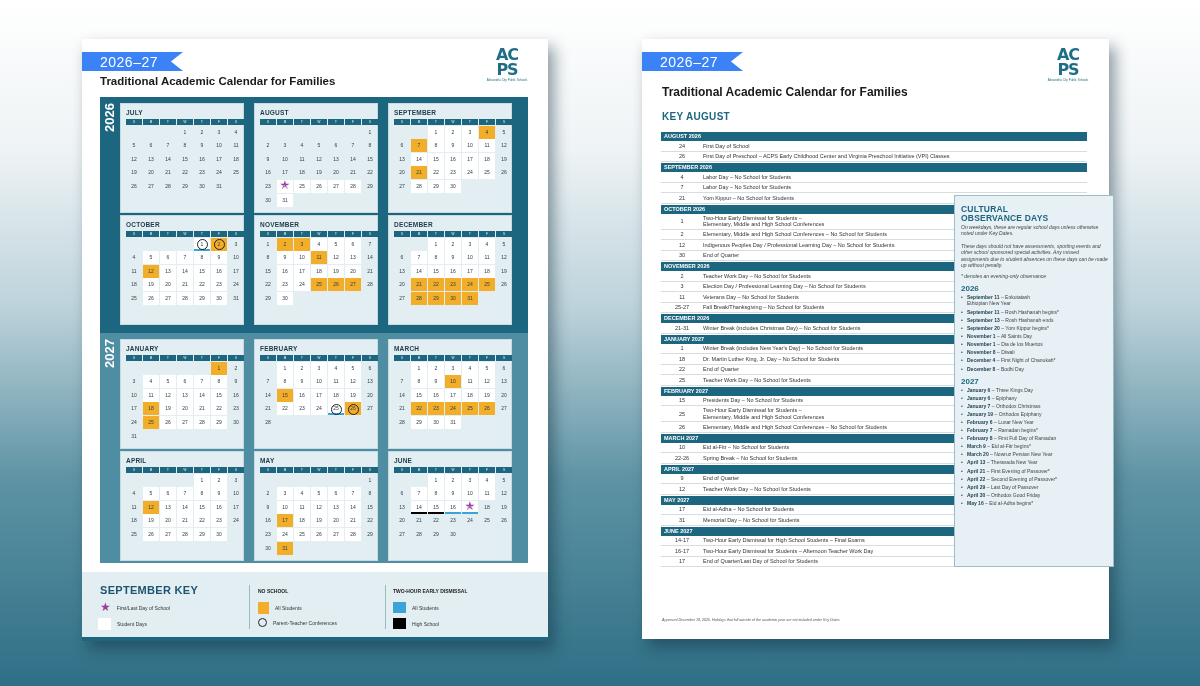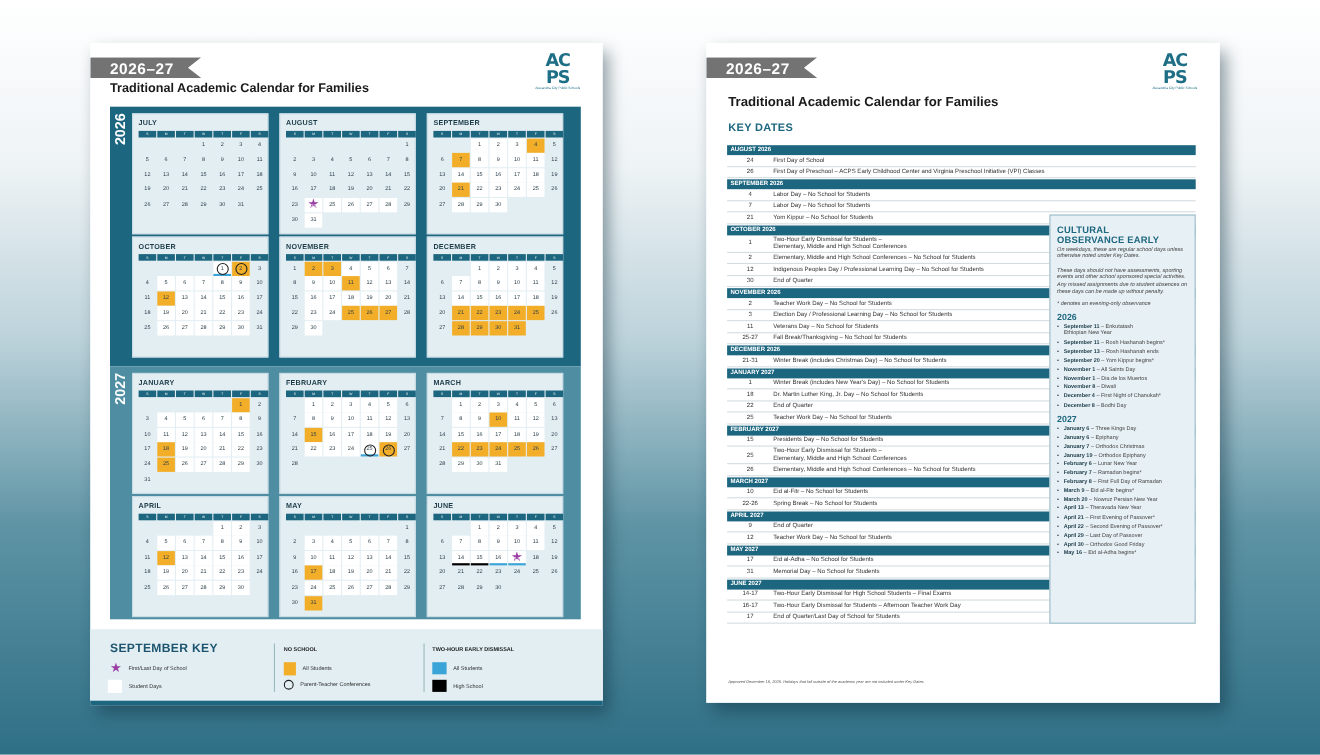--- a/index.html
+++ b/index.html
@@ -12,22 +12,22 @@
   .page {
     position: absolute;
     background: #ffffff;
     box-shadow: 6px 8px 14px rgba(10,40,55,0.45);
   }
   #page-left { left: 82px; top: 39px; width: 466px; height: 602px; }
   #page-right { left: 642px; top: 39px; width: 467px; height: 600px; }
 
   .year-ribbon {
     position: absolute; left: 0; top: 13px; height: 19px;
-    background: #737373; color: #fff;
-    font-weight: bold; font-size: 14px; letter-spacing: 0.5px;
+    background: #3b82f6; color: #fff;
+    font-weight: normal; font-size: 14px; letter-spacing: 0.5px;
     padding: 1px 18px 0 18px; line-height: 18px;
     clip-path: polygon(0 0, 100% 0, 88% 50%, 100% 100%, 0 100%);
     width: 101px;
   }
   .doc-title {
     position: absolute; font-weight: bold; color: #1a1a1a; font-size: 11.5px;
   }
   #page-left .doc-title { left: 18px; top: 36px; }
   #page-right .doc-title { left: 20px; top: 46px; font-size: 12px; }
 
@@ -100,21 +100,21 @@
   .kd-table { position: absolute; left: 19px; top: 92px; width: 426px; }
   .kd-section-head {
     background: #1d6680; color: #fff; font-size: 5.5px; font-weight: bold; height: 9px; line-height: 9px; padding-left: 3px; margin-top: 1px;
   }
   .kd-row { display: flex; border-bottom: 1px solid #d5dde0; font-size: 5.5px; color: #333; min-height: 10.5px; align-items: center; }
   .kd-date { width: 42px; text-align: center; flex-shrink: 0; }
   .kd-desc { flex: 1; padding: 1px 0; line-height: 6.5px; white-space: pre-line; }
   .kd-row.double { min-height: 16px; }
 
   .cultural {
-    position: absolute; left: 312px; top: 156px; width: 133px; height: 372px;
+    position: absolute; left: 312px; top: 156px; width: 160px; height: 372px;
     background: #e7f0f4; border: 1px solid #9cbcc8; padding: 9px 5px 0 6px;
   }
   .cultural-title { font-size: 8.5px; font-weight: bold; color: #1d6680; line-height: 9px; letter-spacing: 0.2px; }
   .cultural-note { font-size: 5px; font-style: italic; color: #444; line-height: 6.4px; margin-top: 1px; }
   .cultural-year { font-size: 8px; font-weight: bold; color: #1d6680; margin-top: 4px; }
   .obs-item { font-size: 5px; color: #444; line-height: 8.1px; padding-left: 6px; position: relative; }
   .obs-item::before { content: "•"; position: absolute; left: 0; color: #1d3c4a; }
   .obs-item b { color: #1d3c4a; }
   .obs-item.wrap { line-height: 6.5px; padding-top: 1px; padding-bottom: 1px; }
   .footnote { position: absolute; left: 20px; bottom: 17px; font-size: 3.6px; font-style: italic; color: #555; }
@@ -745,21 +745,21 @@
 </div>
 
 <div class="page" id="page-right">
   <div class="year-ribbon">2026–27</div>
   <div class="doc-title">Traditional Academic Calendar for Families</div>
   <div class="logo">
     <span class="lg-top">AC</span>
     <span class="lg-bot">PS</span>
     <span class="lg-sub">Alexandria City Public Schools</span>
   </div>
-  <div class="kd-title">KEY DATES</div>
+  <div class="kd-title">KEY AUGUST</div>
   <div class="kd-table" id="kd-table">
       <div class="kd-section-head">AUGUST 2026</div>
       <div class="kd-row">
         <div class="kd-date">24</div>
         <div class="kd-desc">First Day of School</div>
       </div>
       <div class="kd-row">
         <div class="kd-date">26</div>
         <div class="kd-desc">First Day of Preschool – ACPS Early Childhood Center and Virginia Preschool Initiative (VPI) Classes</div>
       </div>
@@ -885,21 +885,21 @@
       </div>
       <div class="kd-row">
         <div class="kd-date">17</div>
         <div class="kd-desc">End of Quarter/Last Day of School for Students</div>
       </div>
     </div>
 
   <div class="cultural">
     <div class="cultural-title">
       <div>CULTURAL</div>
-      <div>OBSERVANCE EARLY</div>
+      <div>OBSERVANCE DAYS</div>
     </div>
     <div class="cultural-note">On weekdays, these are regular school days unless otherwise noted under Key Dates.</div>
     <div class="cultural-note" style="margin-top:6px;">These days should not have assessments, sporting events and other school sponsored special activities. Any missed assignments due to student absences on these days can be made up without penalty.</div>
     <div class="cultural-note" style="margin-top:5px;">* denotes an evening-only observance</div>
     <div id="obs-container">
         <div class="cultural-year">2026</div>
         <div class="obs-item wrap"><b>September 11</b><span style="white-space: pre-line;"> – Enkutatash
 Ethiopian New Year</span></div>
         <div class="obs-item"><b>September 11</b><span style="white-space: pre-line;"> – Rosh Hashanah begins*</span></div>
         <div class="obs-item"><b>September 13</b><span style="white-space: pre-line;"> – Rosh Hashanah ends</span></div>

